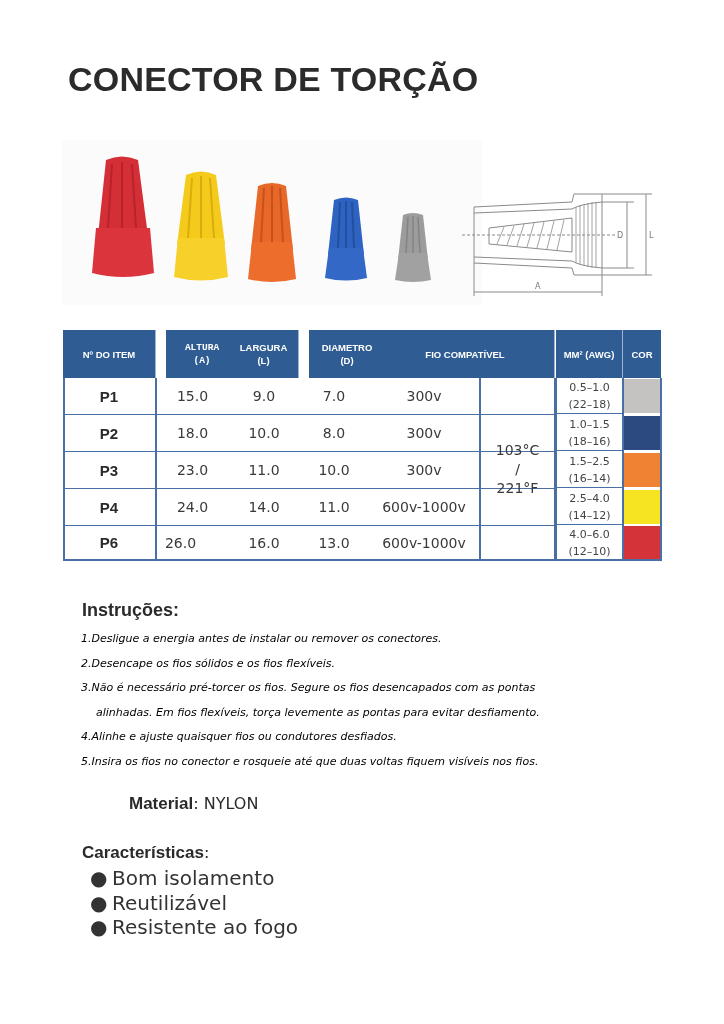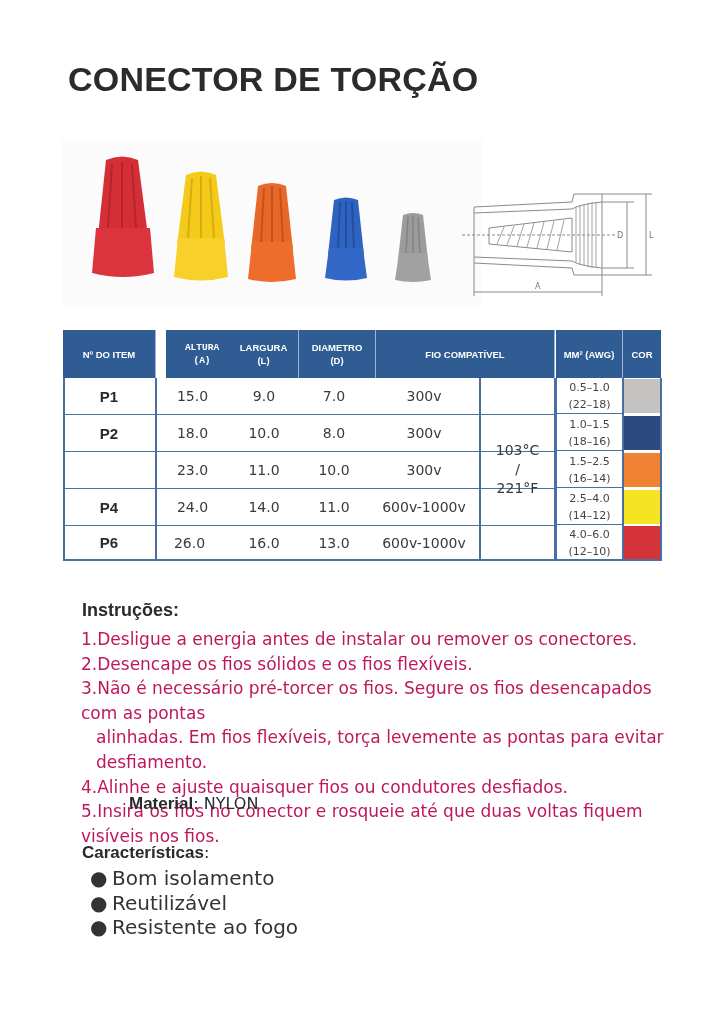--- a/index.html
+++ b/index.html
@@ -124,21 +124,21 @@
       <span>Nº DO ITEM</span>
     </div>
   <div class="hdr" style="left: 103px; width: 73px; flex-direction: column; background: rgb(47, 93, 147); font-family: Liberation Mono, monospace;">
       <span>ALTURA</span>
       <span>(A)</span>
     </div>
   <div class="hdr" style="left: 166px; width: 70px; flex-direction: column; background: rgb(47, 93, 147);">
       <span>LARGURA</span>
       <span>(L)</span>
     </div>
-  <div class="hdr" style="left: 236px; width: 77px; flex-direction: column; background: rgb(47, 93, 147);">
+  <div class="hdr" style="left: 246px; width: 77px; flex-direction: column; background: rgb(47, 93, 147);">
       <span>DIAMETRO</span>
       <span>(D)</span>
     </div>
   <div class="hdr" style="left: 313px; width: 179px; background: rgb(47, 93, 147);">
       <span>FIO COMPATÍVEL</span>
     </div>
   <div class="hdr" style="left: 493px; width: 67px; background: rgb(47, 93, 147);">
       <span>MM² (AWG)</span>
     </div>
   <div class="hdr" style="left: 560px; width: 38px; border-right: none; background: rgb(47, 93, 147);">
@@ -161,35 +161,36 @@
     <div class="cell" style="left:306px;width:110px;">300v</div>
   </div>
   <div class="row" style="top:85px;">
     <div class="cell id" style="left:0;width:92px;">P2</div>
     <div class="cell" style="left:93px;width:73px;">18.0</div>
     <div class="cell" style="left:166px;width:70px;">10.0</div>
     <div class="cell" style="left:236px;width:70px;">8.0</div>
     <div class="cell" style="left:306px;width:110px;">300v</div>
   </div>
   <div class="row" style="top:122px;">
+    <div class="cell id" style="left:0;width:92px;">P3</div>
     <div class="cell" style="left:93px;width:73px;">23.0</div>
     <div class="cell" style="left:166px;width:70px;">11.0</div>
     <div class="cell" style="left:236px;width:70px;">10.0</div>
     <div class="cell" style="left:306px;width:110px;">300v</div>
   </div>
   <div class="row" style="top:159px;">
     <div class="cell id" style="left:0;width:92px;">P4</div>
     <div class="cell" style="left:93px;width:73px;">24.0</div>
     <div class="cell" style="left:166px;width:70px;">14.0</div>
     <div class="cell" style="left:236px;width:70px;">11.0</div>
     <div class="cell" style="left:306px;width:110px;">600v-1000v</div>
   </div>
   <div class="row" style="top:195px;height:36px;">
     <div class="cell id" style="left:0;width:92px;">P6</div>
-    <div class="cell" style="left:90px;width:73px;">26.0</div>
+    <div class="cell" style="left:81px;width:73px;">26.0</div>
     <div class="cell" style="left:166px;width:70px;">16.0</div>
     <div class="cell" style="left:236px;width:70px;">13.0</div>
     <div class="cell" style="left:306px;width:110px;">600v-1000v</div>
   </div>
 
   <div class="temp">
     <span>103°C</span>
     <span>/</span>
     <span>221°F</span>
   </div>
@@ -219,21 +220,21 @@
   <div class="cor-cell" style="top: 86px; background: rgb(45, 74, 128);"></div>
   <div class="cor-cell" style="top: 123px; background: rgb(240, 130, 51);"></div>
   <div class="cor-cell" style="top: 160px; background: rgb(246, 227, 33);"></div>
   <div class="cor-cell" style="top: 196px; background: rgb(213, 51, 58);"></div>
 
   <div style="position:absolute;left:0;top:229px;width:492px;height:1.5px;background:#4a6fa5;"></div>
   <div style="position:absolute;left:493px;top:229px;width:105px;height:1.5px;background:#4a6fa5;"></div>
 </div>
 
 <div style="position:absolute;left:82px;top:600px;font-family:'Liberation Sans',sans-serif;font-weight:bold;font-size:18px;color:#2a2a2a;">Instruções:</div>
-<div style="position:absolute;left:81px;top:627px;width:600px;font-size:17px;color:#be185d;line-height:24.6px;">
+<div style="position:absolute;left:81px;top:627px;width:600px;font-size:11px;color:#000000;line-height:24.6px;font-style:italic;">
   <div><span>1.</span><span>Desligue a energia antes de instalar ou remover os conectores.</span></div>
   <div><span>2.</span><span>Desencape os fios sólidos e os fios flexíveis.</span></div>
   <div><span>3.</span><span>Não é necessário pré-torcer os fios. Segure os fios desencapados com as pontas</span></div>
   <div style="padding-left:15px;">alinhadas. Em fios flexíveis, torça levemente as pontas para evitar desfiamento.</div>
   <div><span>4.</span><span>Alinhe e ajuste quaisquer fios ou condutores desfiados.</span></div>
   <div><span>5.</span><span>Insira os fios no conector e rosqueie até que duas voltas fiquem visíveis nos fios.</span></div>
 </div>
 
 <div style="position:absolute;left:82px;top:794px;font-size:16px;color:#2a2a2a;">
   <span style="font-family:'Liberation Sans',sans-serif;font-weight:bold;font-size:17px;margin-left:47px;">Material</span><span>: </span><span>NYLON</span>

